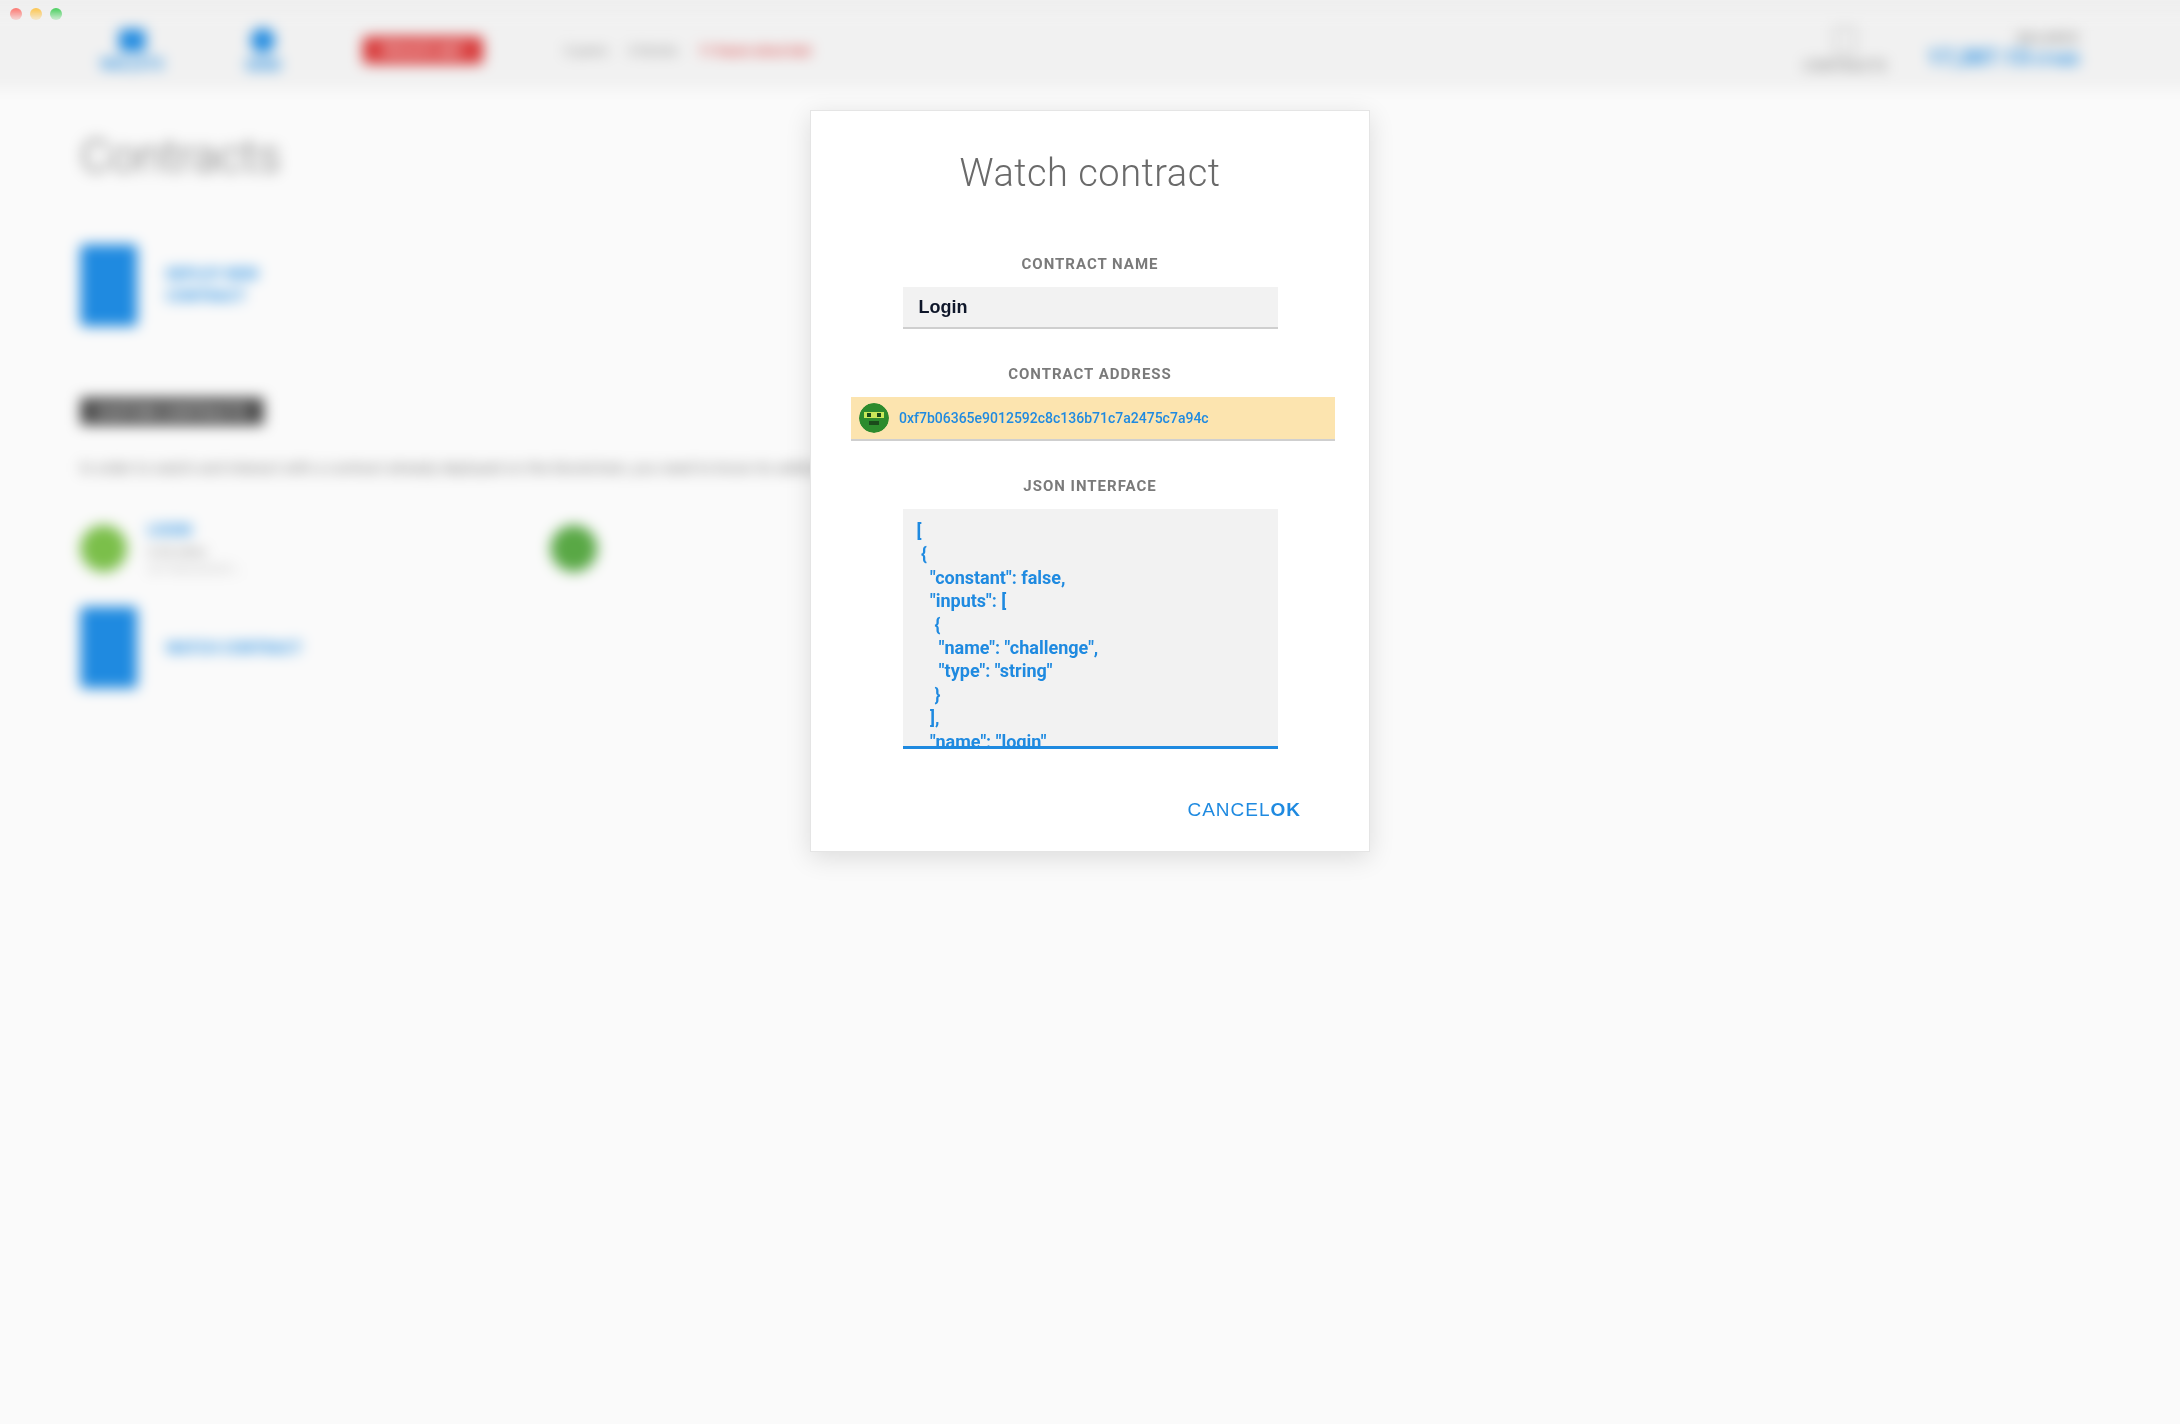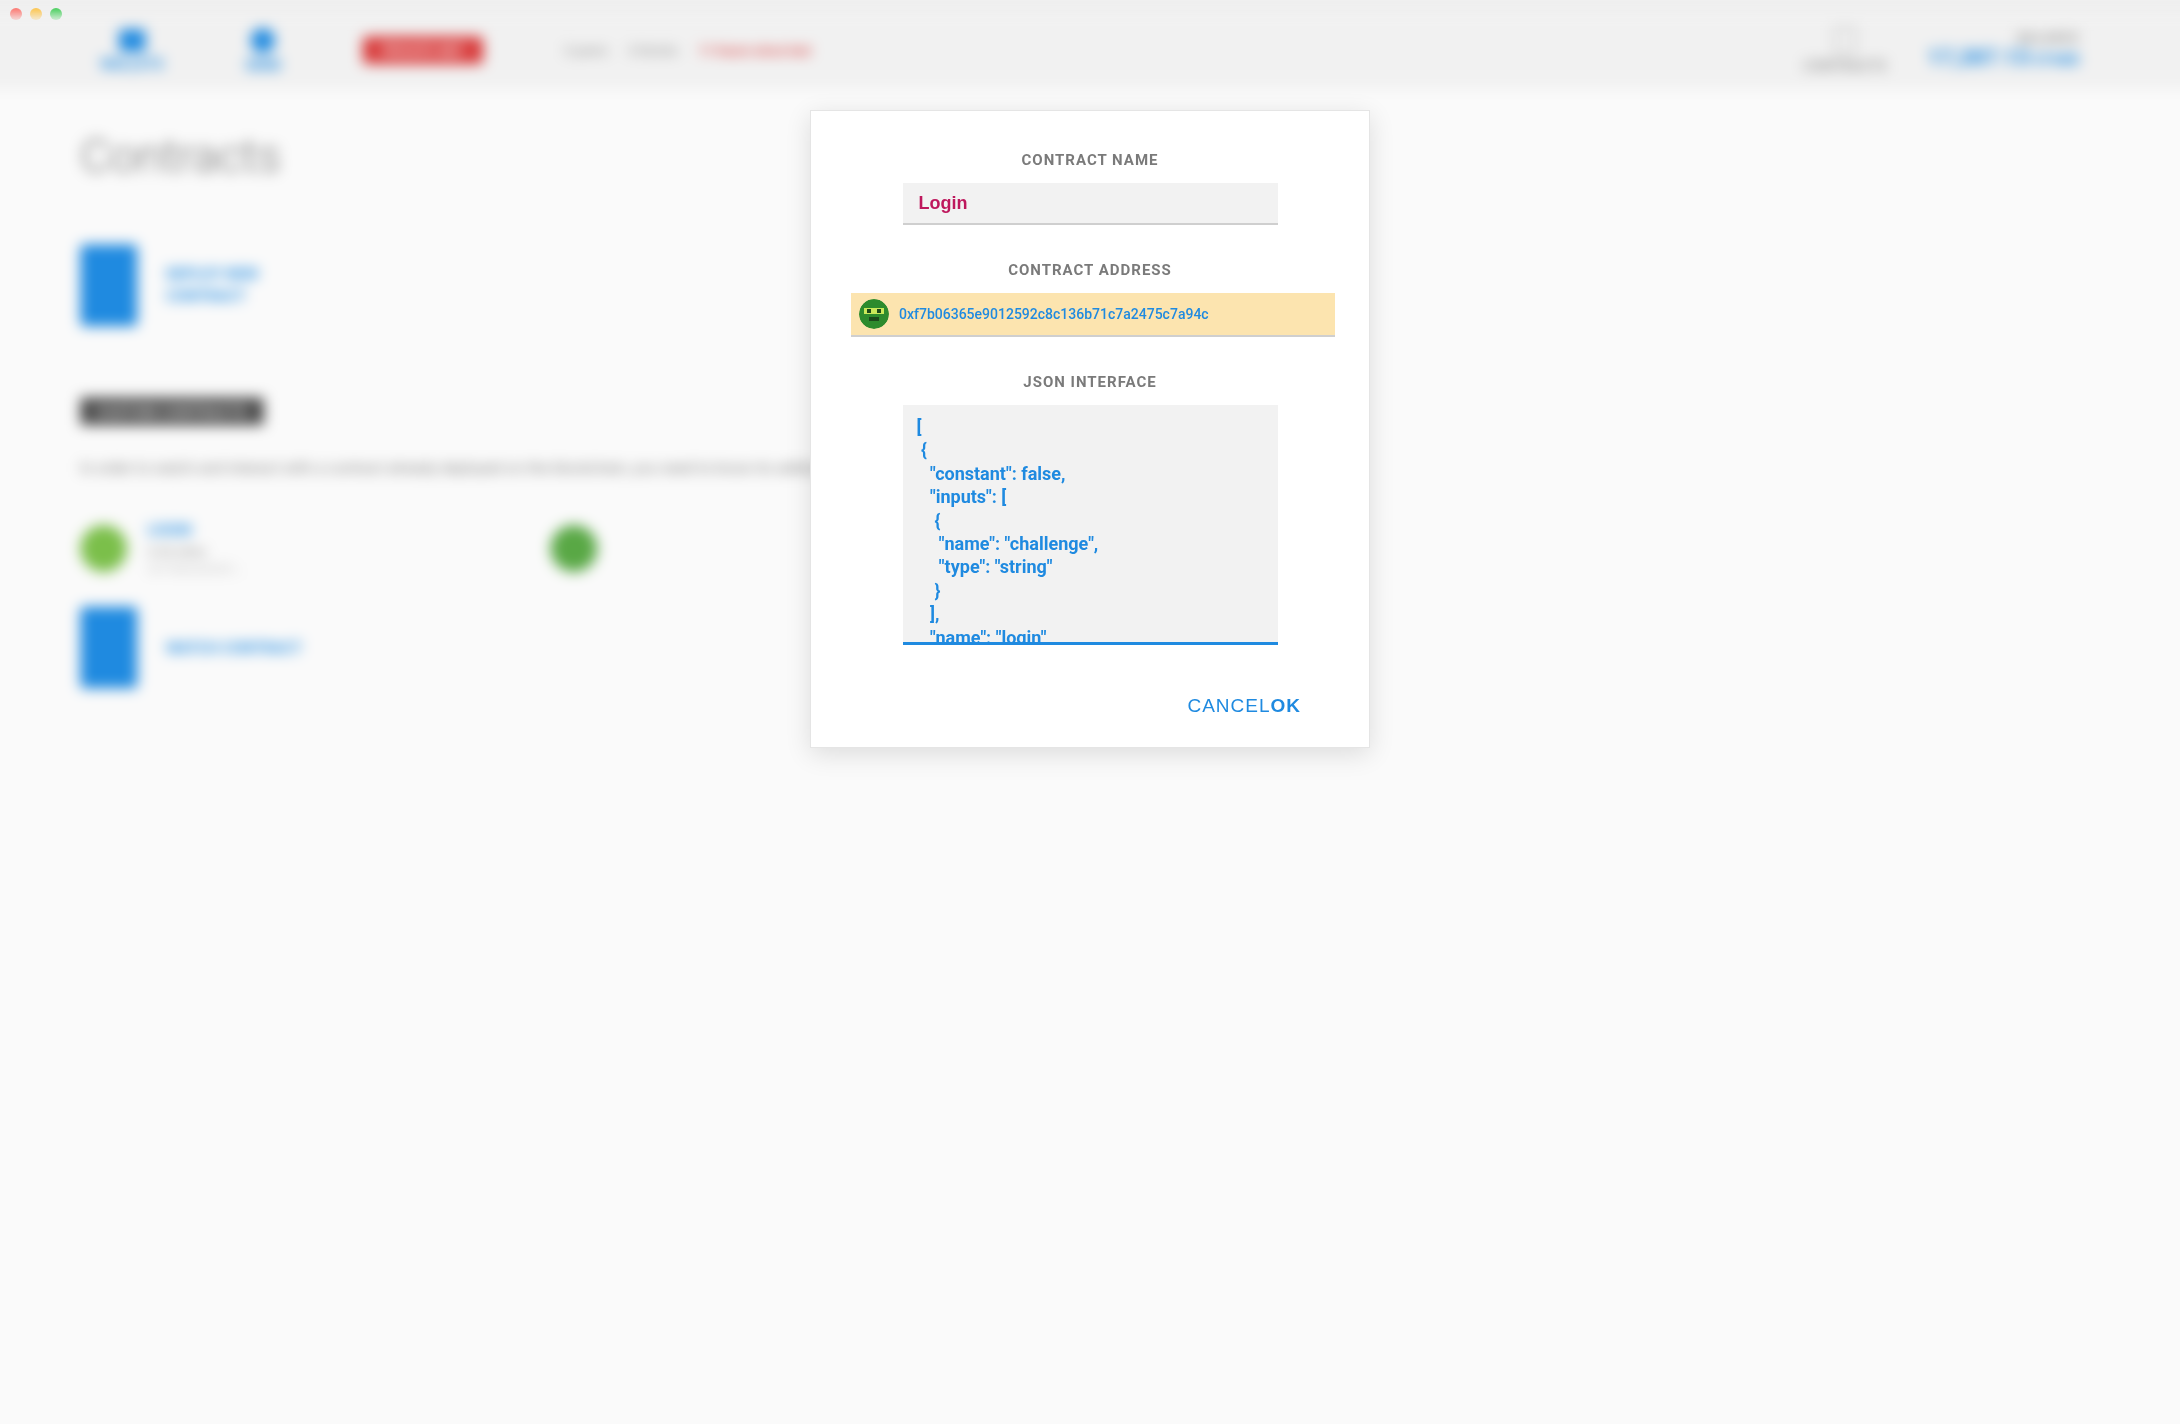--- a/index.html
+++ b/index.html
@@ -115,21 +115,21 @@
     display:block;
     width: 375px;
     margin: 0 auto 36px auto;
     height: 42px;
     background: #f2f2f2;
     border: none;
     border-bottom: 2px solid #cfcfcf;
     padding: 0 16px;
     font-size: 18px;
     font-weight: 600;
-    color: #be185d;
+    color: #0f172a;
     outline: none;
   }
 
   .address-row {
     width: 484px;
     margin: 0 auto 36px auto;
     height: 44px;
     background: #fce4af;
     border-bottom: 2px solid #cfcfcf;
     display:flex;
@@ -260,20 +260,21 @@
     </div>
 
     <div class="bg-tile">
       <div class="sq"></div>
       <div class="txt">WATCH CONTRACT</div>
     </div>
   </div>
 </div>
 
 <div class="modal">
+  <div class="modal-title">Watch contract</div>
 
   <div class="field-label">CONTRACT NAME</div>
   <input type="text" class="text-input" value="Login" style="">
 
   <div class="field-label">CONTRACT ADDRESS</div>
   <div class="address-row">
     <svg class="identicon" viewBox="0 0 30 30">
       <circle cx="15" cy="15" r="15" fill="#2d8b2d"></circle>
       <rect x="5" y="9" width="20" height="6" fill="#c9e85a"></rect>
       <rect x="8" y="10" width="4" height="4" fill="#1b4a1b"></rect>

